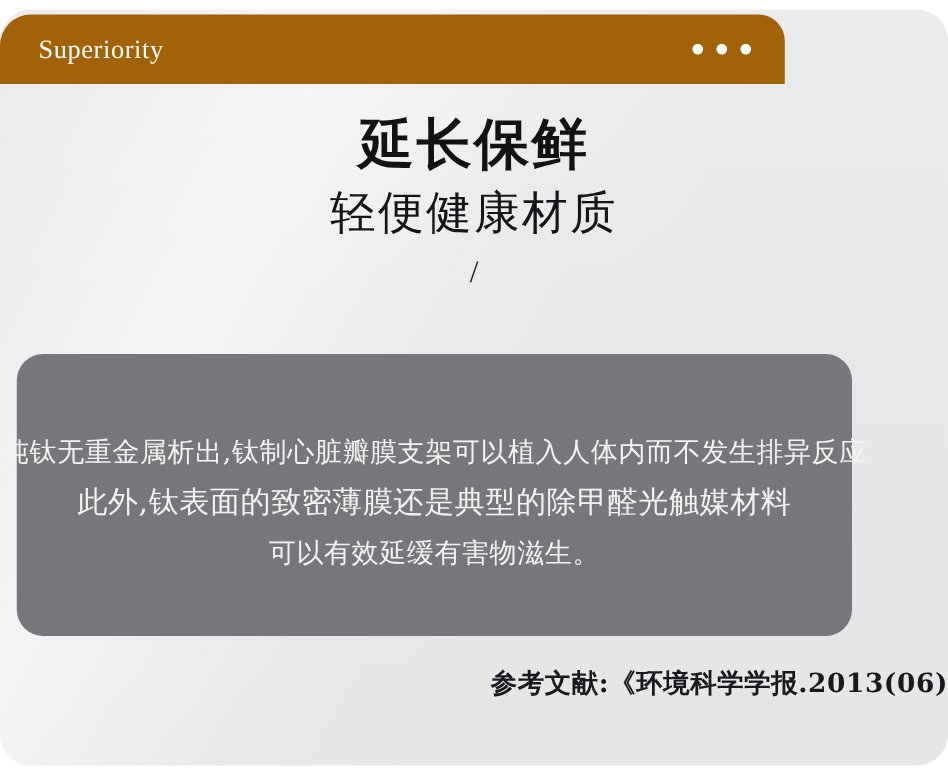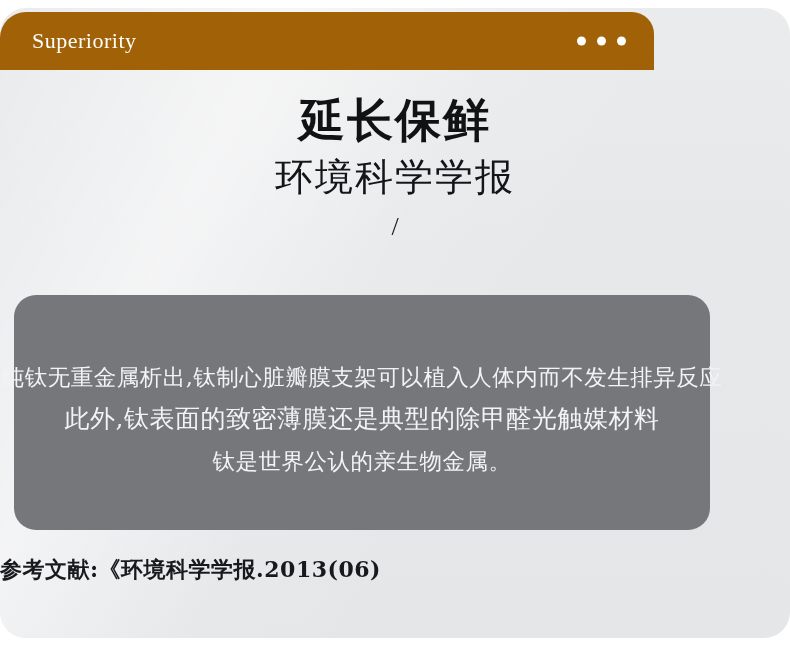--- a/index.html
+++ b/index.html
@@ -148,21 +148,21 @@
   .gray-line.l2 { font-size: 22.5px; }
   .gray-line.l3 { font-size: 25px; }
   .gray-line.l4 { font-size: 22.5px; }
 
   
   .citation {
     position: absolute;
     left: 0;
     top: 555px;
     width: 790px;
-    text-align: left;
+    text-align: right;
     font-family: "DejaVu Serif", "Liberation Serif", serif;
     font-weight: bold;
     font-size: 22px;
     color: #18191c;
     letter-spacing: 0.5px;
   }
 </style>
 </head>
 <body>
 
@@ -176,25 +176,25 @@
     <div class="header-title">Superiority</div>
     <div class="header-dots">
       <span class="dot"></span>
       <span class="dot"></span>
       <span class="dot"></span>
     </div>
   </div>
 
   <div class="titles">
     <div class="title-main">延长保鲜</div>
-    <div class="title-sub">环境科学学报</div>
+    <div class="title-sub">轻便健康材质</div>
     <div class="title-divider">/</div>
   </div>
 
   <div class="gray-panel">
     <div class="gray-line l1">纯钛无重金属析出,钛制心脏瓣膜支架可以植入人体内而不发生排异反应</div>
     <div class="gray-line l3">此外,钛表面的致密薄膜还是典型的除甲醛光触媒材料</div>
-    <div class="gray-line l4">钛是世界公认的亲生物金属。</div>
+    <div class="gray-line l4">可以有效延缓有害物滋生。</div>
   </div>
 
   <div class="citation">参考文献:《环境科学学报.2013(06)</div>
 
 </div>
 
 </body></html>

